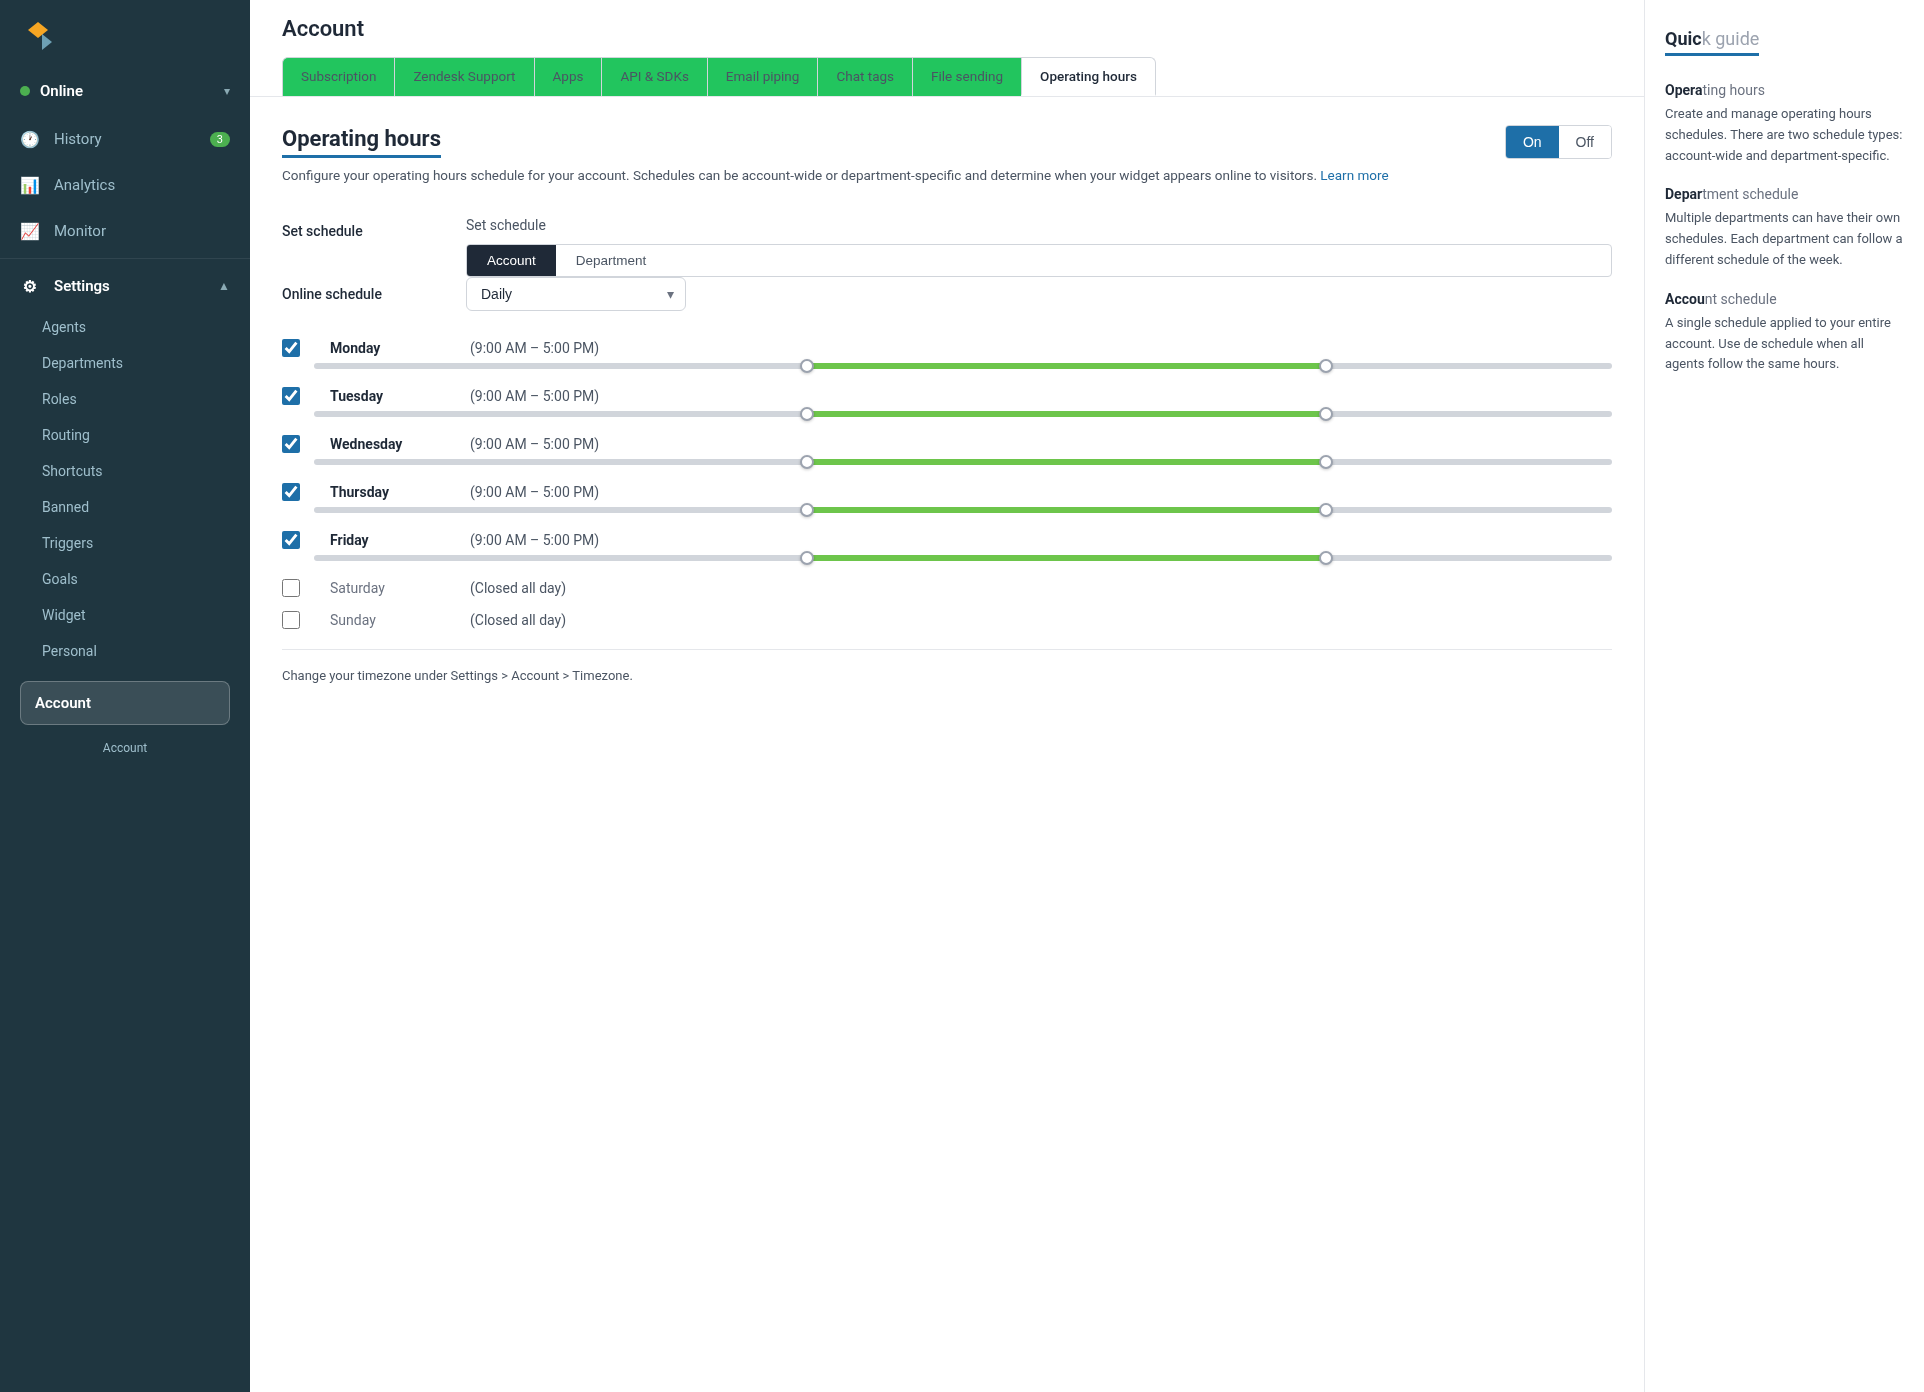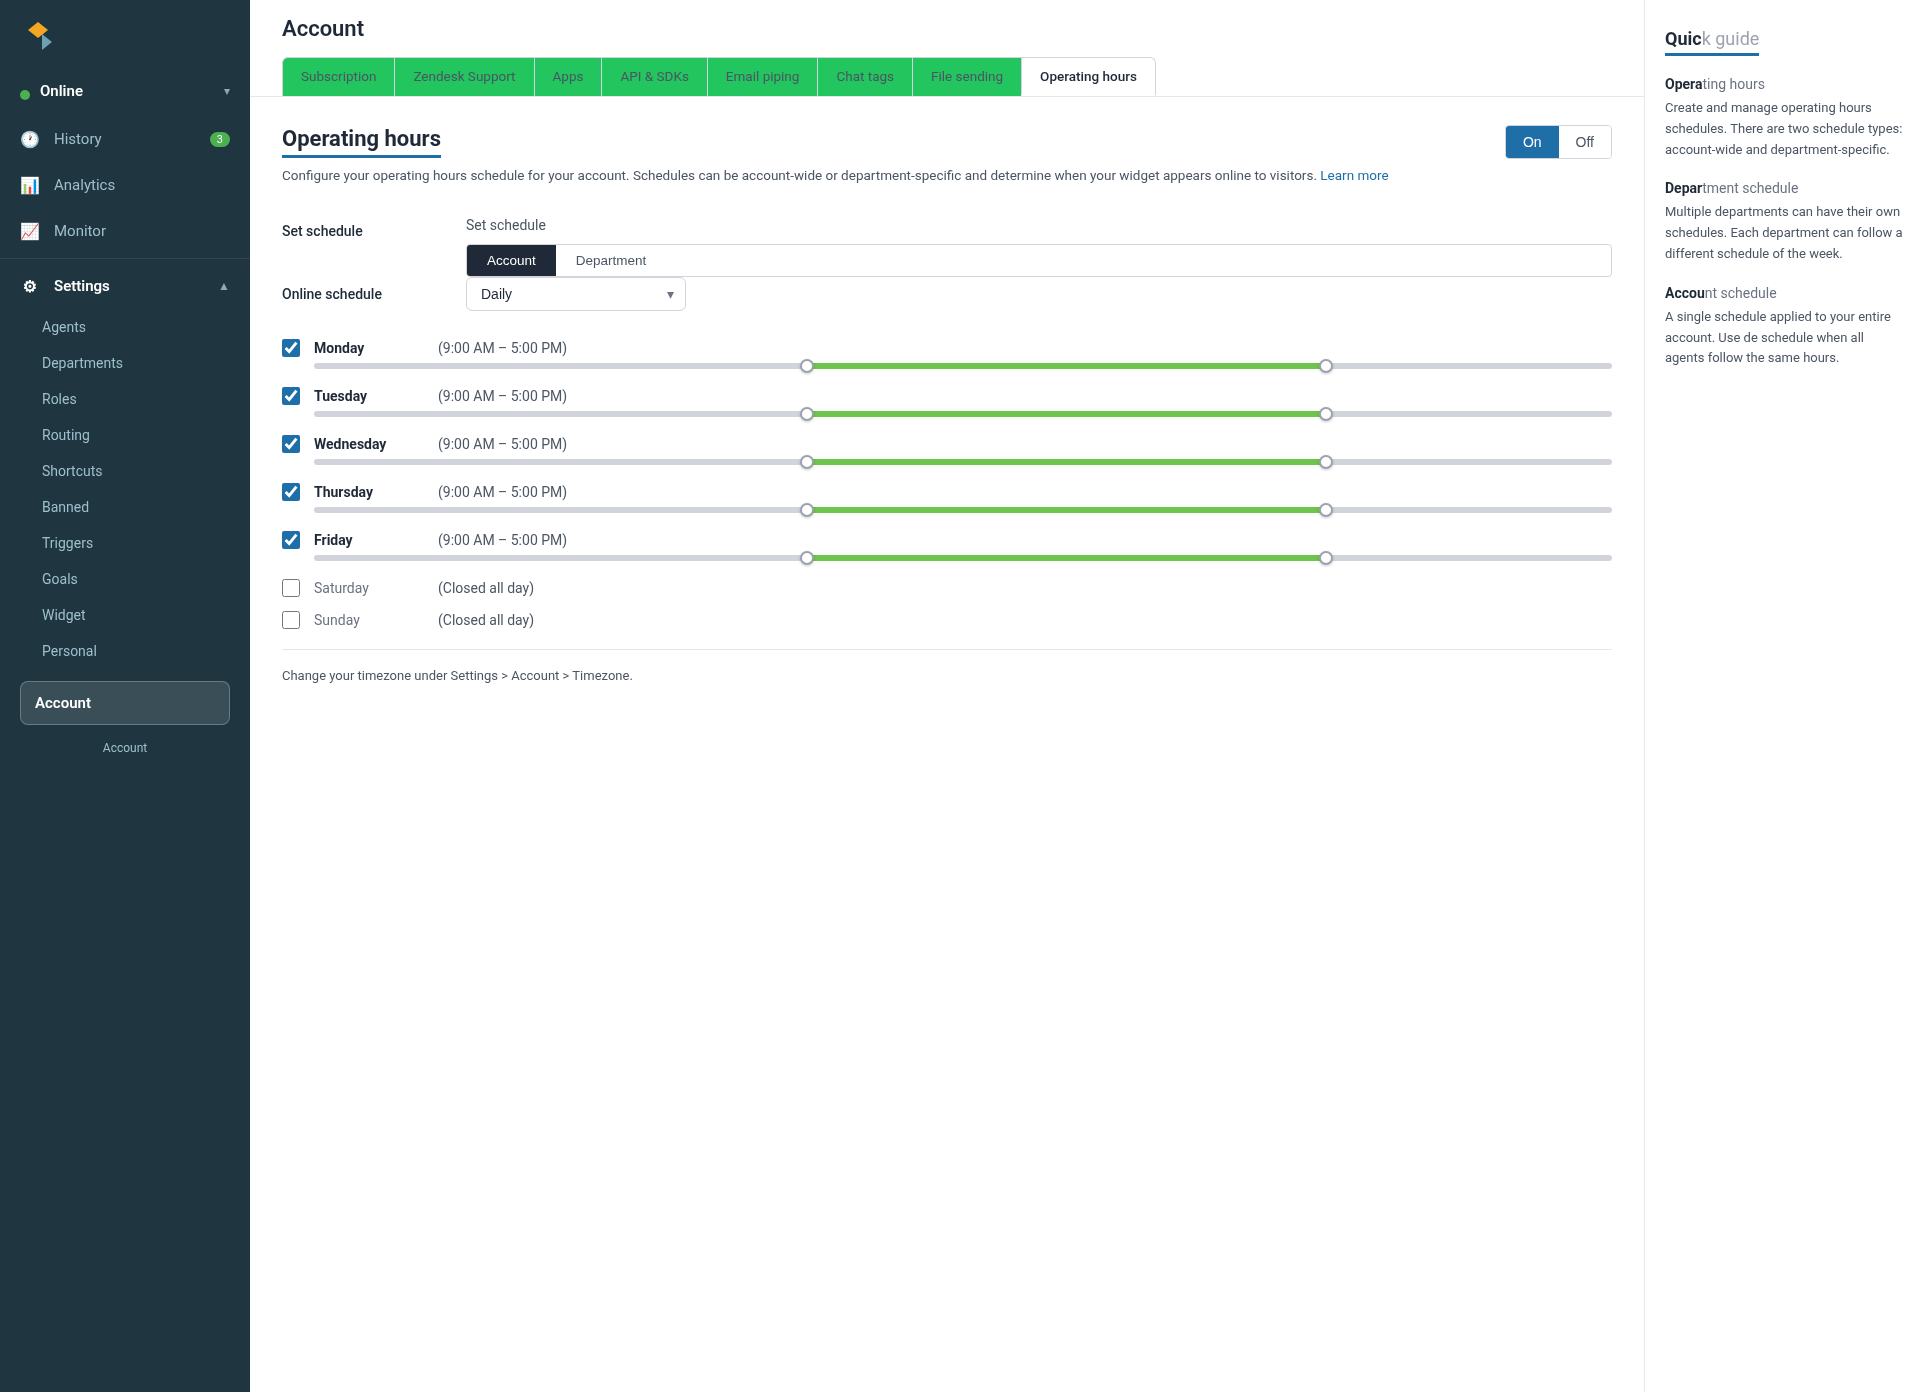--- a/index.html
+++ b/index.html
@@ -31,21 +31,21 @@
     .sidebar-status {
       display: flex;
       align-items: center;
       justify-content: space-between;
       padding: 10px 20px 16px;
       cursor: pointer;
     }
 
     .status-left {
       display: flex;
-      align-items: flex-end;
+      align-items: center;
       gap: 10px;
     }
 
     .status-dot {
       width: 10px;
       height: 10px;
       border-radius: 50%;
       background: #4caf50;
     }
 
@@ -358,21 +358,21 @@
 
     .day-item {
       display: flex;
       flex-direction: column;
       gap: 6px;
     }
 
     .day-row {
       display: flex;
       align-items: center;
-      gap: 14px;
+      gap: 30px;
     }
 
     .day-checkbox {
       width: 18px;
       height: 18px;
       border-radius: 3px;
       cursor: pointer;
       accent-color: #1e6fa8;
     }
 
@@ -441,20 +441,21 @@
       background: #fff;
       border-left: 1px solid #e5e7eb;
       padding: 28px 20px;
       overflow-y: auto;
     }
 
     .right-panel-title {
       font-size: 18px;
       font-weight: 700;
       color: #1f2937;
+      margin-bottom: 6px;
       border-bottom: 3px solid #1e6fa8;
       padding-bottom: 4px;
       display: inline-block;
     }
 
     .quick-section {
       margin-top: 20px;
     }
 
     .quick-section-title {

